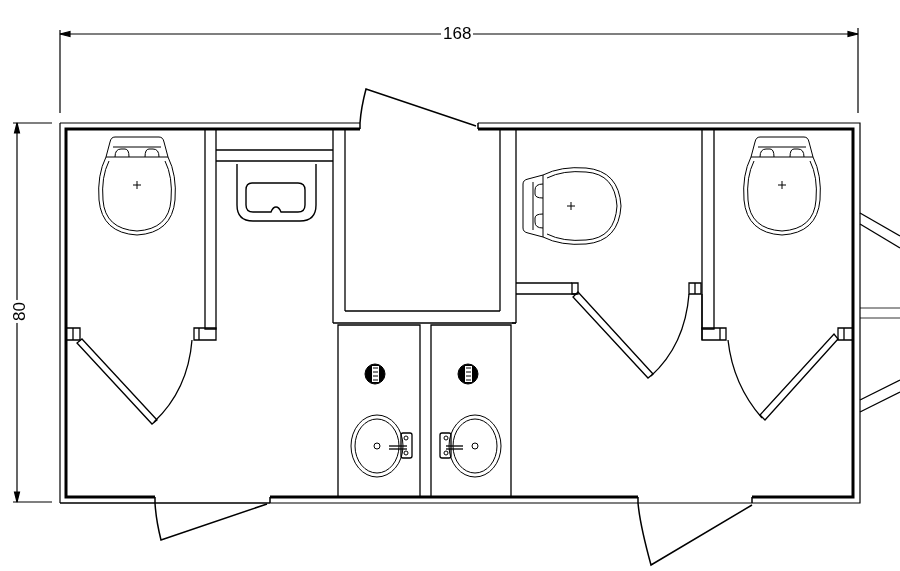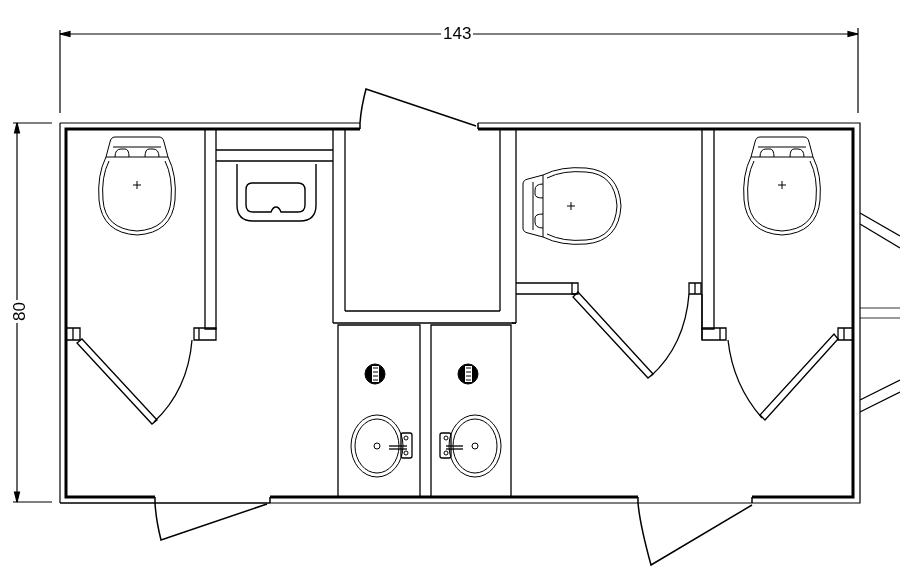--- a/index.html
+++ b/index.html
@@ -201,14 +201,14 @@
   <g>
     <circle cx="468" cy="374" r="10" fill="#000" stroke="#000"></circle>
     <rect x="465" y="366" width="7" height="16" fill="#fff" stroke="none"></rect>
     <line x1="466" y1="368" x2="471" y2="368" stroke-width="1"></line>
     <line x1="466" y1="372" x2="471" y2="372" stroke-width="1"></line>
     <line x1="466" y1="376" x2="471" y2="376" stroke-width="1"></line>
     <line x1="466" y1="380" x2="471" y2="380" stroke-width="1"></line>
   </g>
 </svg>
 
-<div class="dim-label dim-w">143</div>
+<div class="dim-label dim-w">168</div>
 <div class="dim-label dim-h">80</div>
 
 </body></html>

